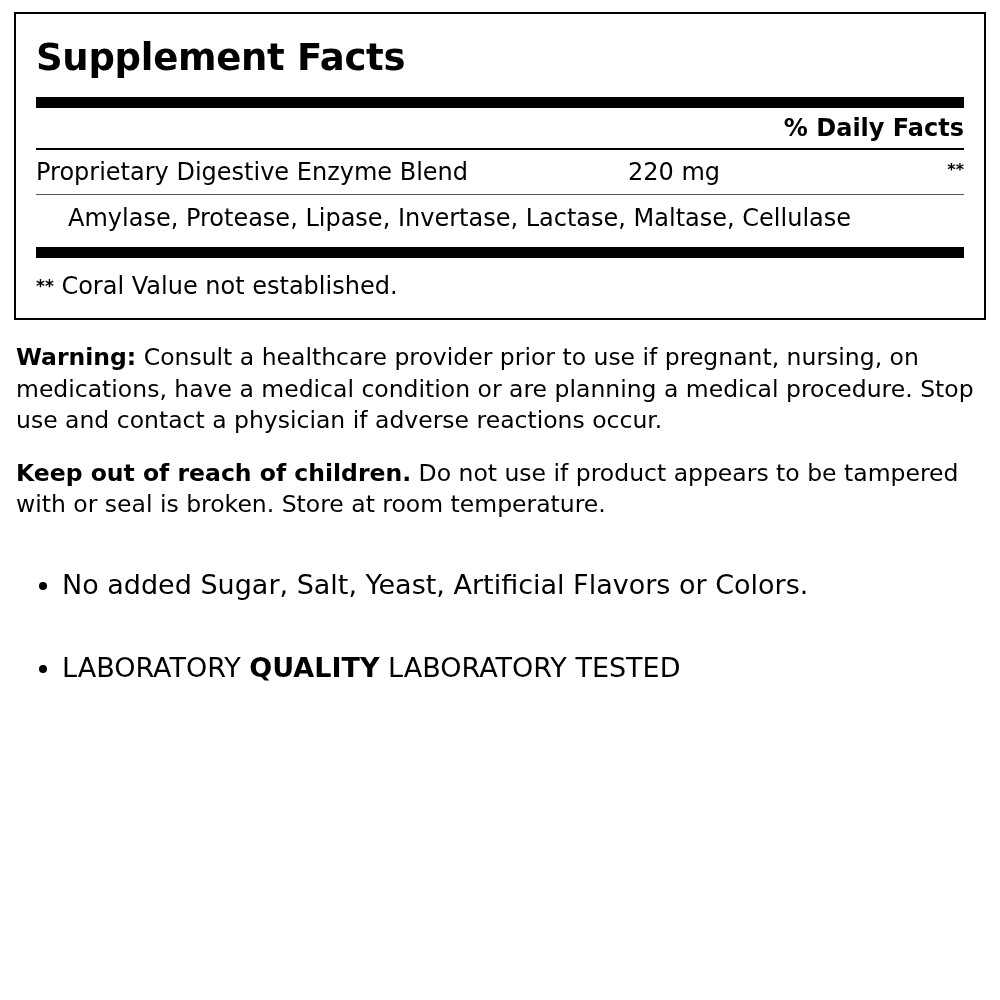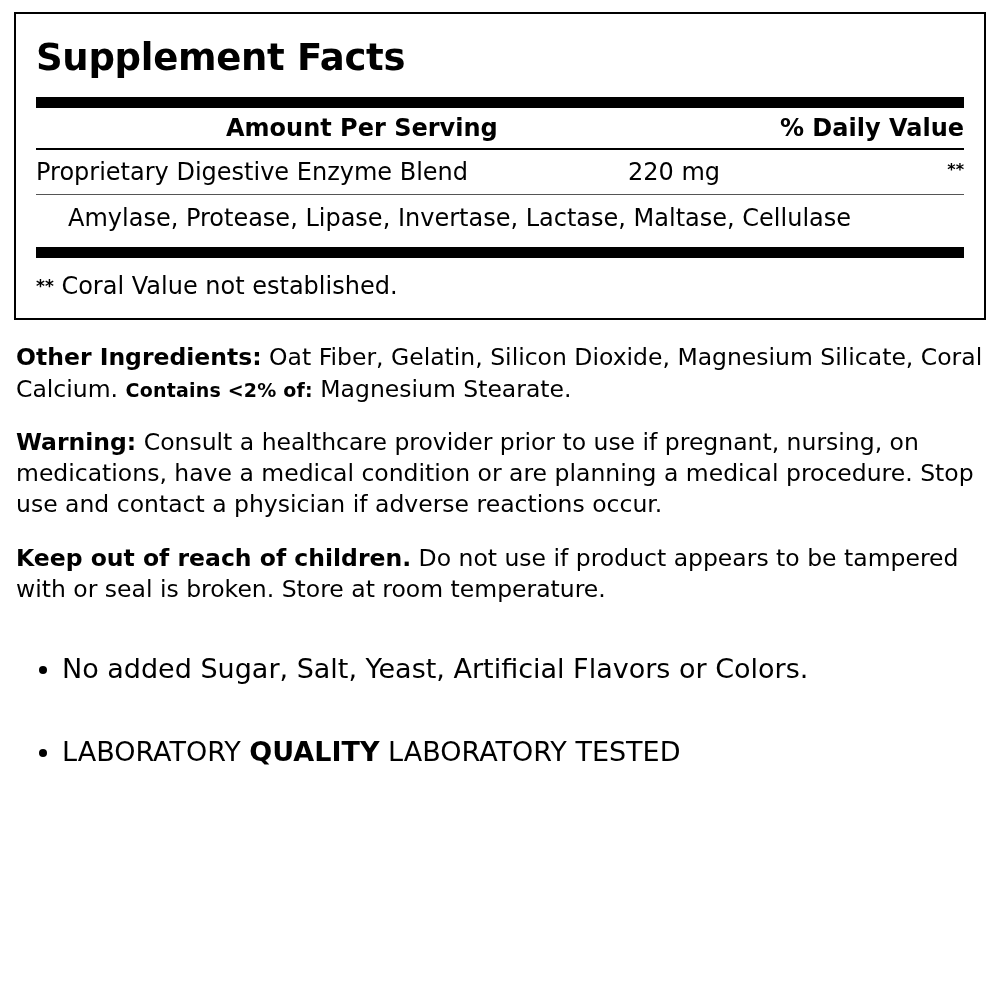--- a/index.html
+++ b/index.html
@@ -140,22 +140,21 @@
 <div class="page">
 
   <section class="sf-panel">
 
     <h1 class="sf-title">Supplement Facts</h1>
 
 
     <div class="rule-thick"></div>
 
     <div class="sf-headrow">
-      <span class="amt">Amount Per Serving</span>
-      <span class="dv">% Daily Value</span>
+      <span class="dv">% Daily Facts</span>
     </div>
 
     <div class="rule-thin"></div>
 
     <div class="sf-row">
       <span class="name">Proprietary Digestive Enzyme Blend</span>
       <span class="amount">220 mg</span>
       <span class="pdv">**</span>
     </div>
 
@@ -167,23 +166,20 @@
 
     <div class="sf-foot">
       <span class="stars">**</span>
       <span>Coral Value not established.</span>
     </div>
 
   </section>
 
   <div class="body-wrap">
 
-    <p class="para">
-      <b>Other Ingredients:</b><span> Oat Fiber, Gelatin, Silicon Dioxide, Magnesium Silicate, Coral Calcium. </span><span class="small-caps-note">Contains &lt;2% of:</span><span> Magnesium Stearate.</span>
-    </p>
 
 
     <p class="para">
       <b>Warning:</b><span> Consult a healthcare provider prior to use if pregnant, nursing, on medications, have a medical condition or are planning a medical procedure. Stop use and contact a physician if adverse reactions occur.</span>
     </p>
 
     <p class="para">
       <b>Keep out of reach of children.</b><span> Do not use if product appears to be tampered with or seal is broken. Store at room temperature.</span>
     </p>
 

